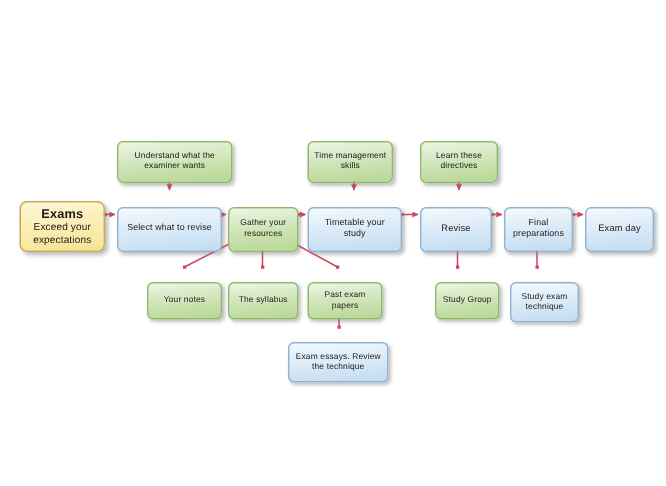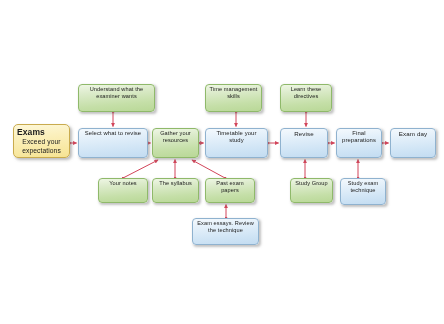--- a/index.html
+++ b/index.html
@@ -22,29 +22,30 @@
     top: 0;
     width: 444px;
     height: 324px;
     pointer-events: none;
   }
   .node {
     position: absolute;
     box-sizing: border-box;
     border-radius: 4px;
     display: flex;
-    align-items: flex-start;
+    align-items: center;
     justify-content: center;
     text-align: center;
     line-height: 1.22;
     color: #1a1a1a;
     letter-spacing: 0.1px;
     box-shadow: 1.5px 1.5px 2.5px rgba(120,120,120,0.45);
     padding: 1px 3px;
     overflow: hidden;
+    margin-top: 10px;
   }
   .node-green {
     background: linear-gradient(175deg, #eef6e4 0%, #dcebcb 28%, #c5dfa8 70%, #b9d897 100%);
     border: 1px solid #8fb96a;
   }
   .node-blue {
     background: linear-gradient(175deg, #f4f9fd 0%, #e4f0fa 30%, #cfe4f5 72%, #c3dcf1 100%);
     border: 1px solid #8fb2cf;
   }
   .node-yellow {

